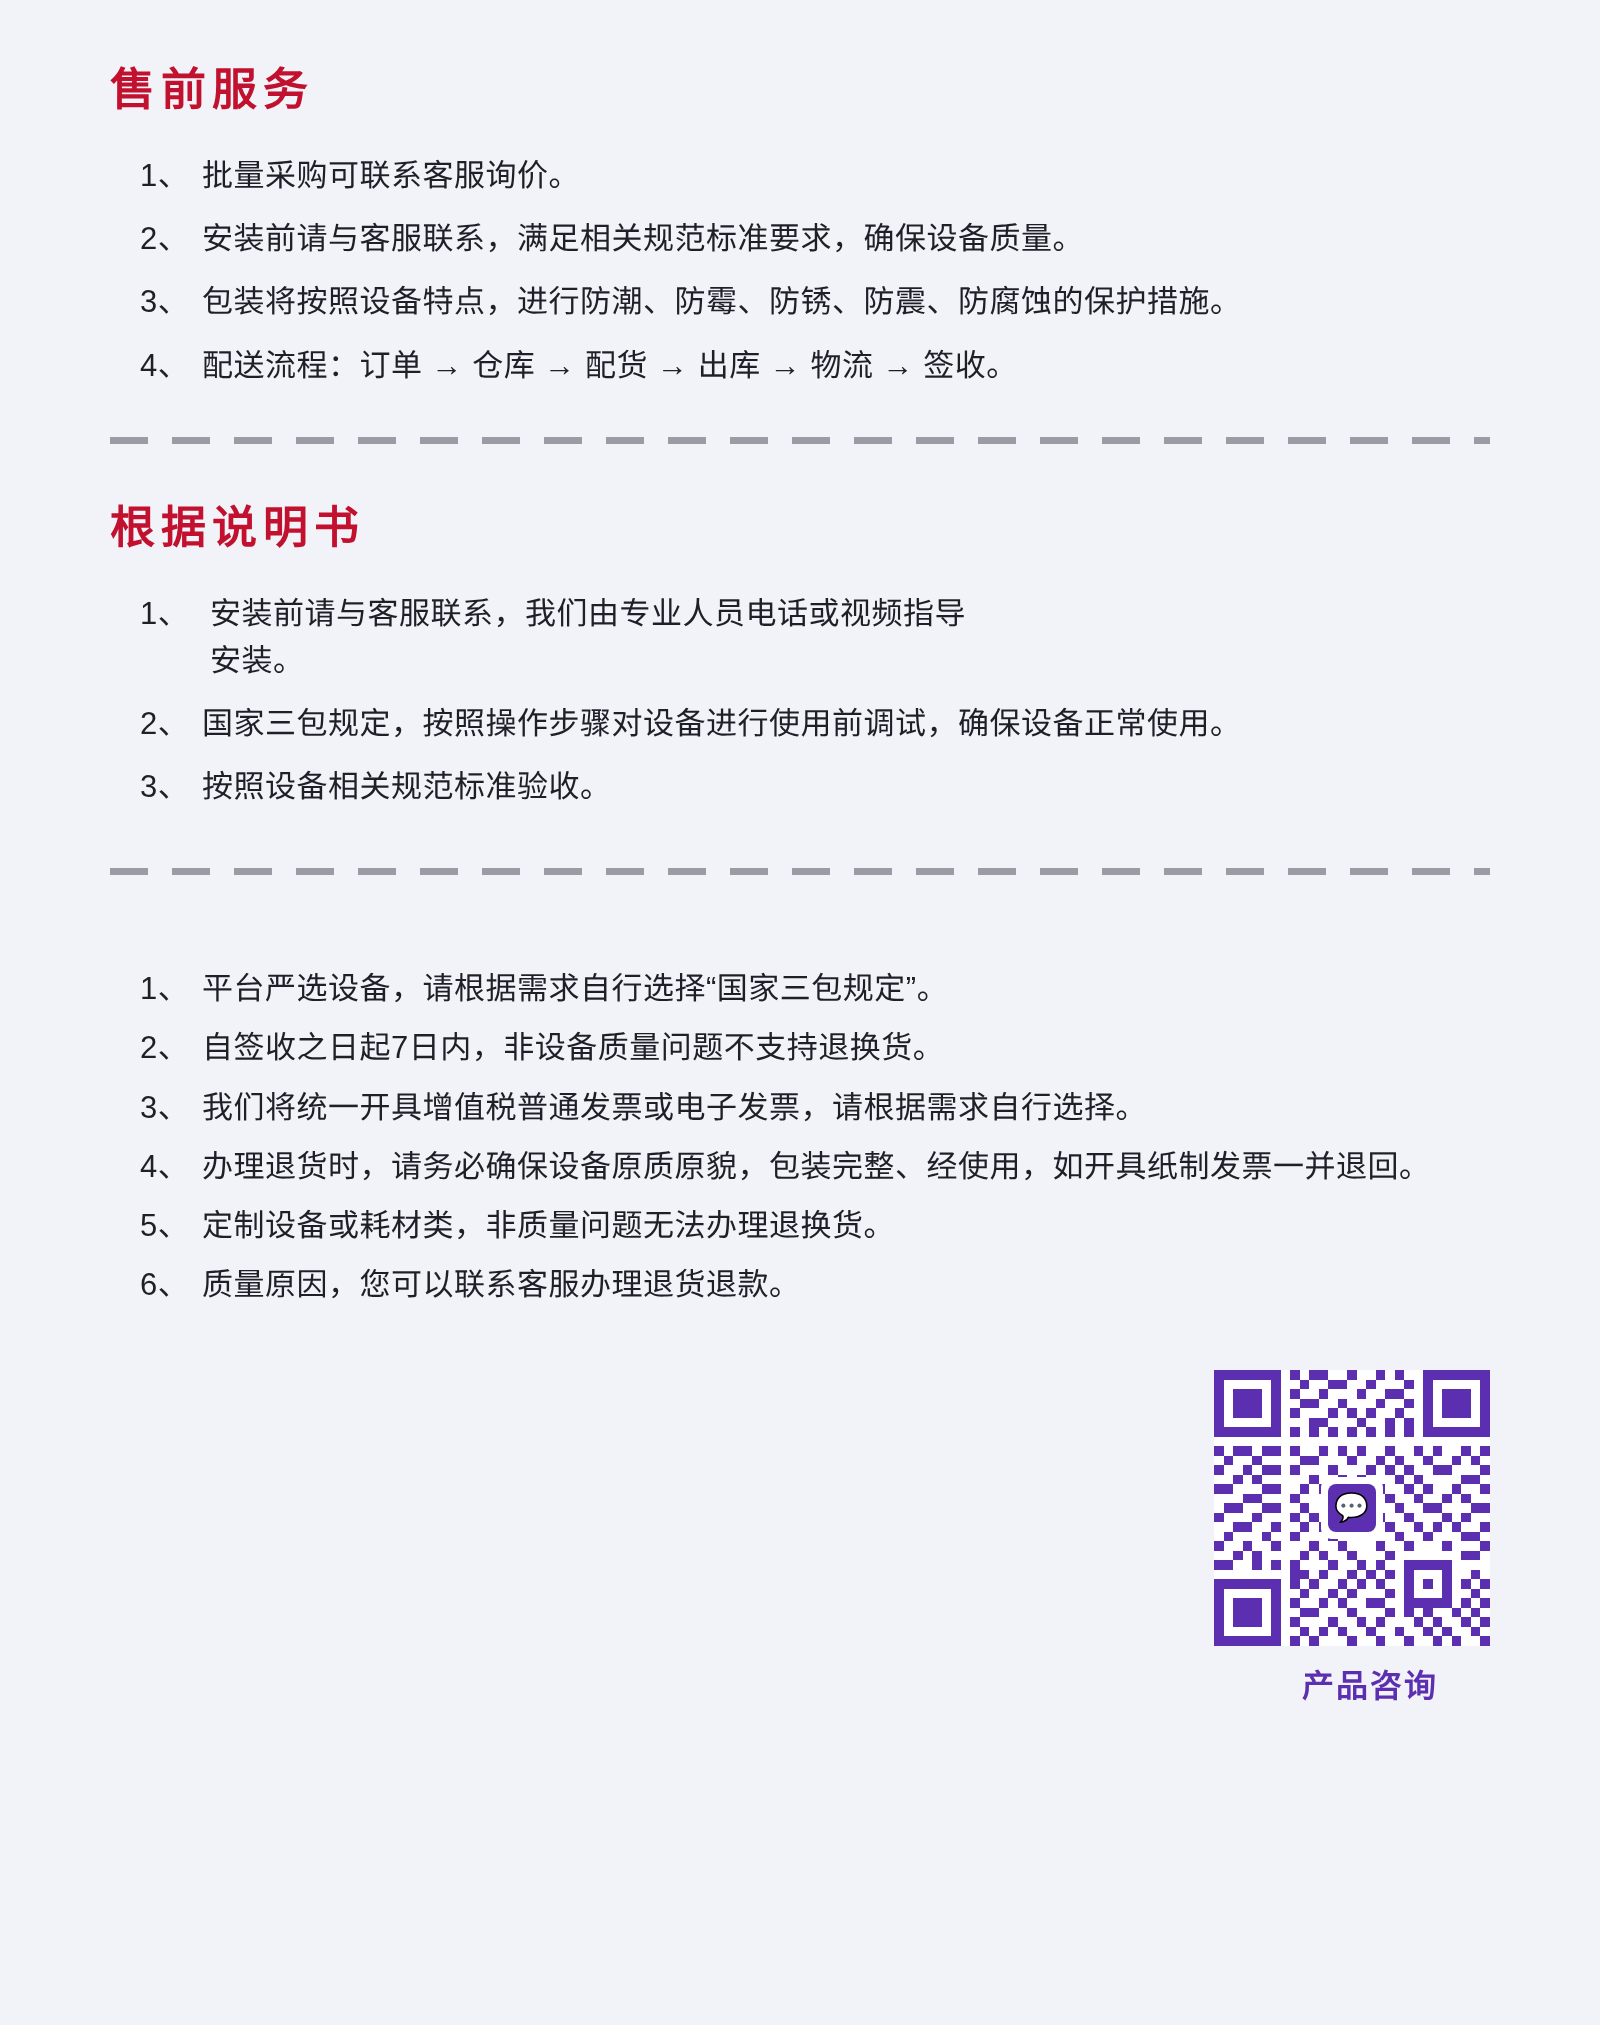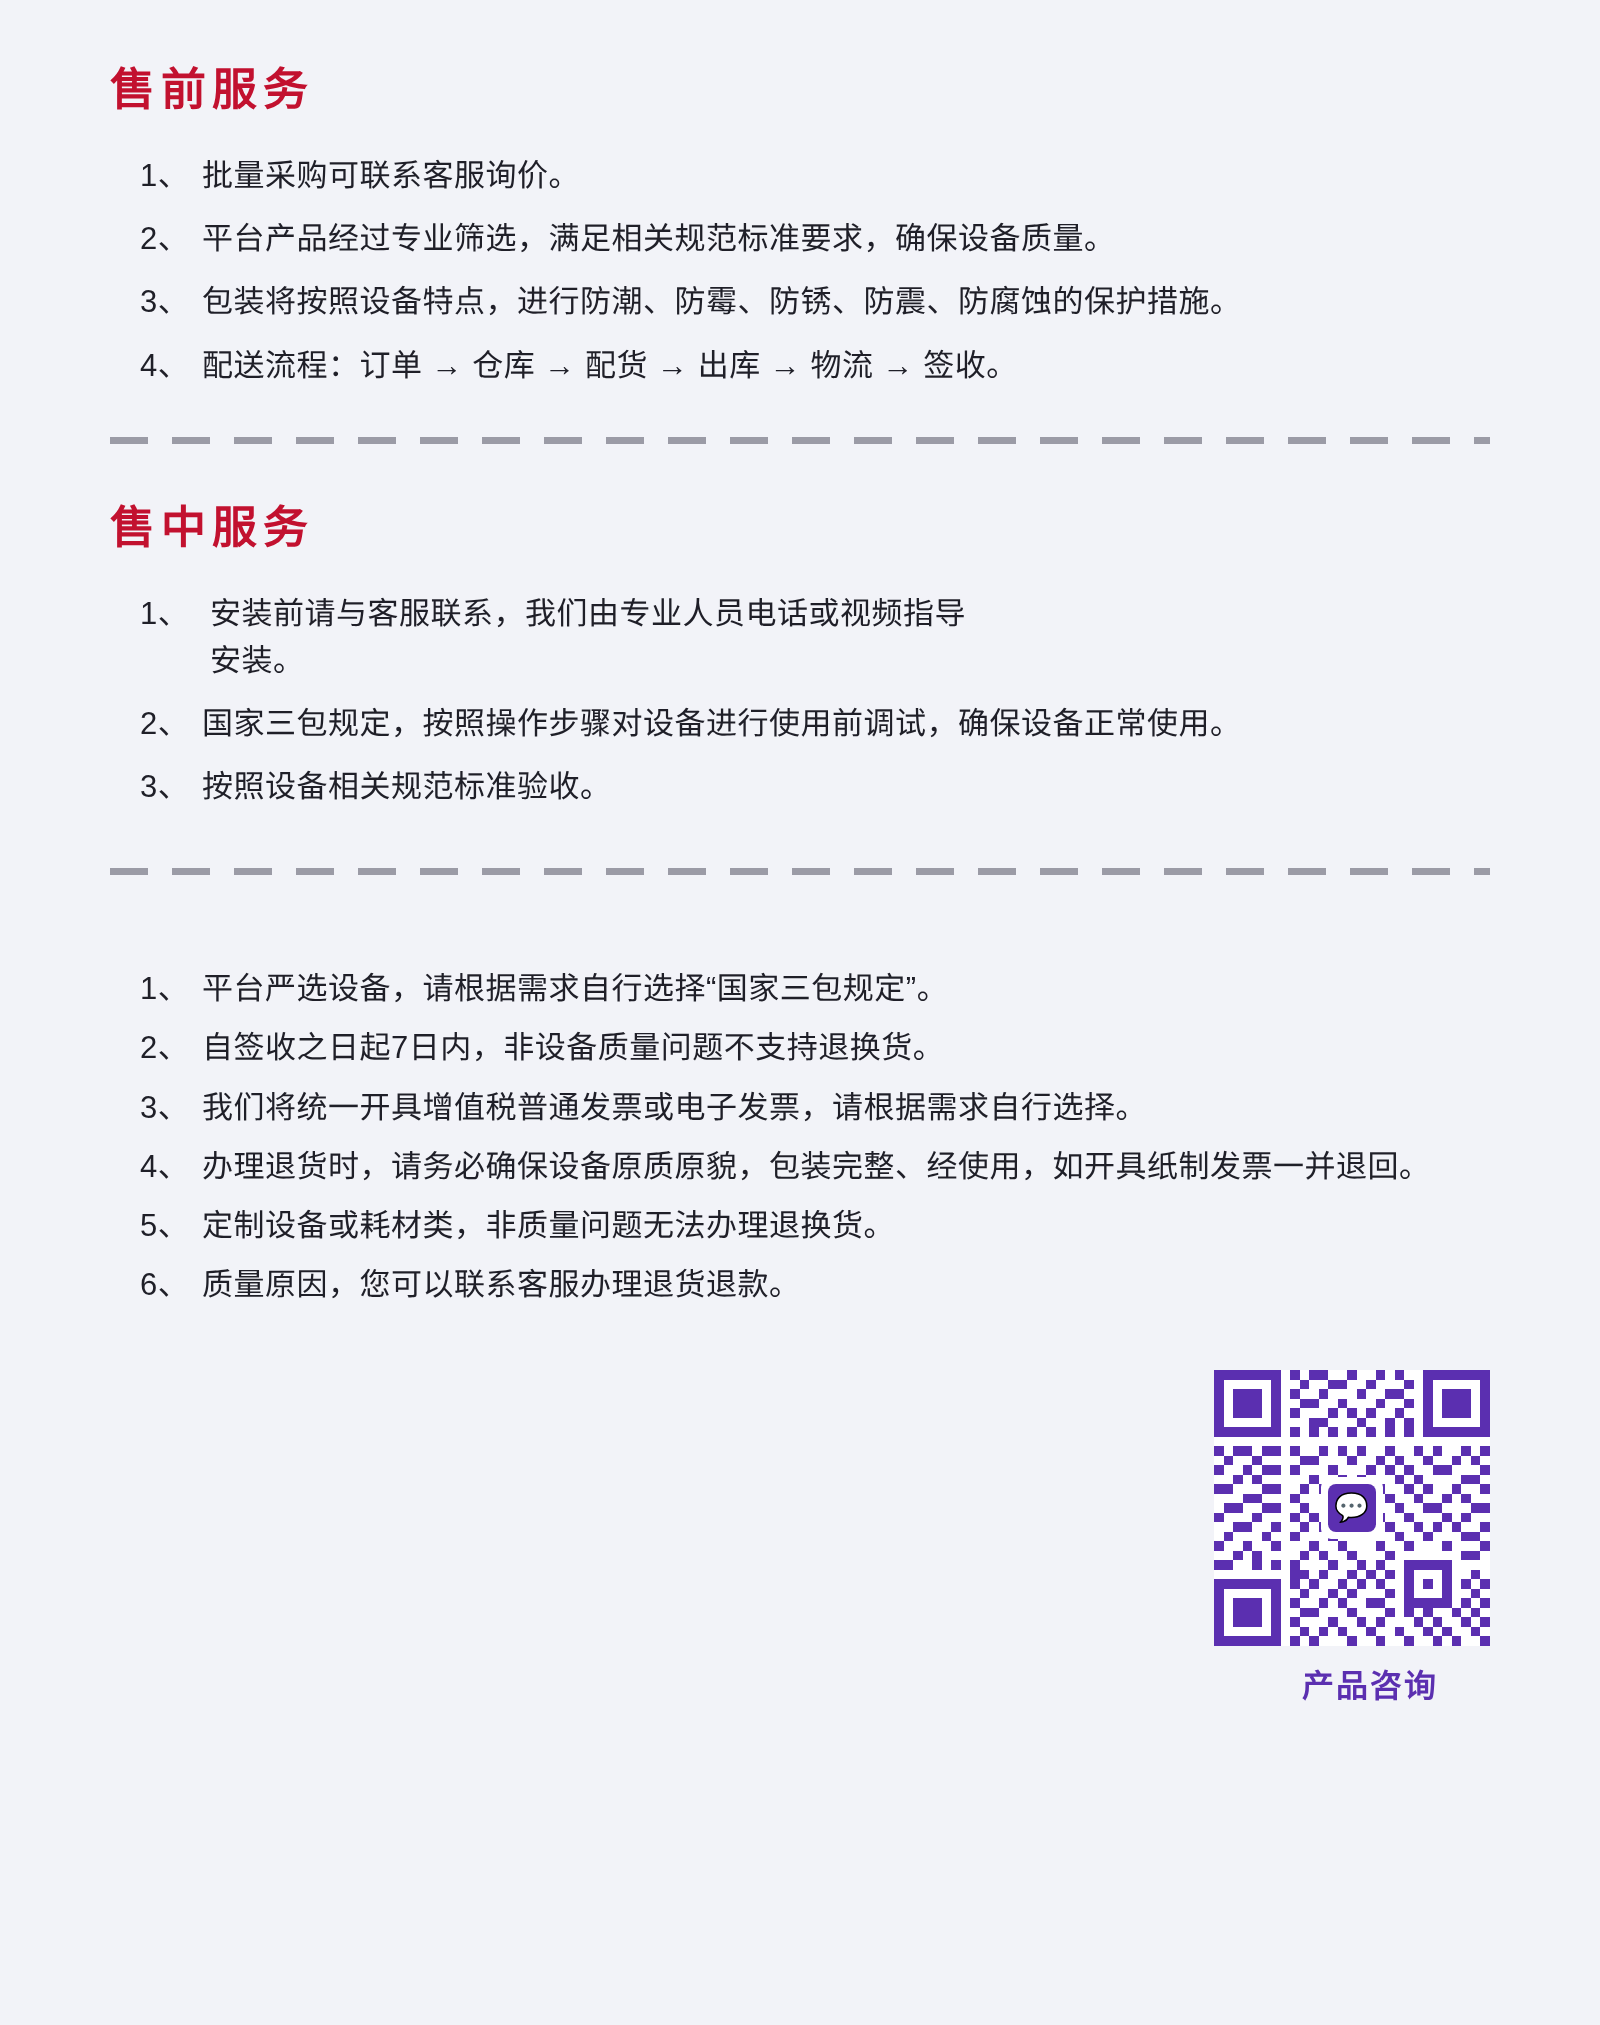--- a/index.html
+++ b/index.html
@@ -137,37 +137,37 @@
 
   <div class="section sec-presale">
     <h2 class="section-title">售前服务</h2>
     <ul class="list">
       <li>
         <span class="num">1、</span>
         <span class="txt">批量采购可联系客服询价。</span>
       </li>
       <li>
         <span class="num">2、</span>
-        <span class="txt">平台产品经过专业筛选，满足相关规范标准要求，确保设备质量。</span>
+        <span class="txt">安装前请与客服联系，满足相关规范标准要求，确保设备质量。</span>
       </li>
       <li>
         <span class="num">3、</span>
         <span class="txt">包装将按照设备特点，进行防潮、防霉、防锈、防震、防腐蚀的保护措施。</span>
       </li>
       <li>
         <span class="num">4、</span>
         <span class="txt">配送流程：订单 → 仓库 → 配货 → 出库 → 物流 → 签收。</span>
       </li>
     </ul>
   </div>
 
   <div class="divider"></div>
 
   <div class="section sec-midsale">
-    <h2 class="section-title">售中服务</h2>
+    <h2 class="section-title">根据说明书</h2>
     <ul class="list">
       <li>
         <span class="num">1、</span>
         <span class="txt" style="max-width:760px;margin-left:8px;">安装前请与客服联系，我们由专业人员电话或视频指导安装。</span>
       </li>
       <li>
         <span class="num">2、</span>
         <span class="txt">国家三包规定，按照操作步骤对设备进行使用前调试，确保设备正常使用。</span>
       </li>
       <li>

